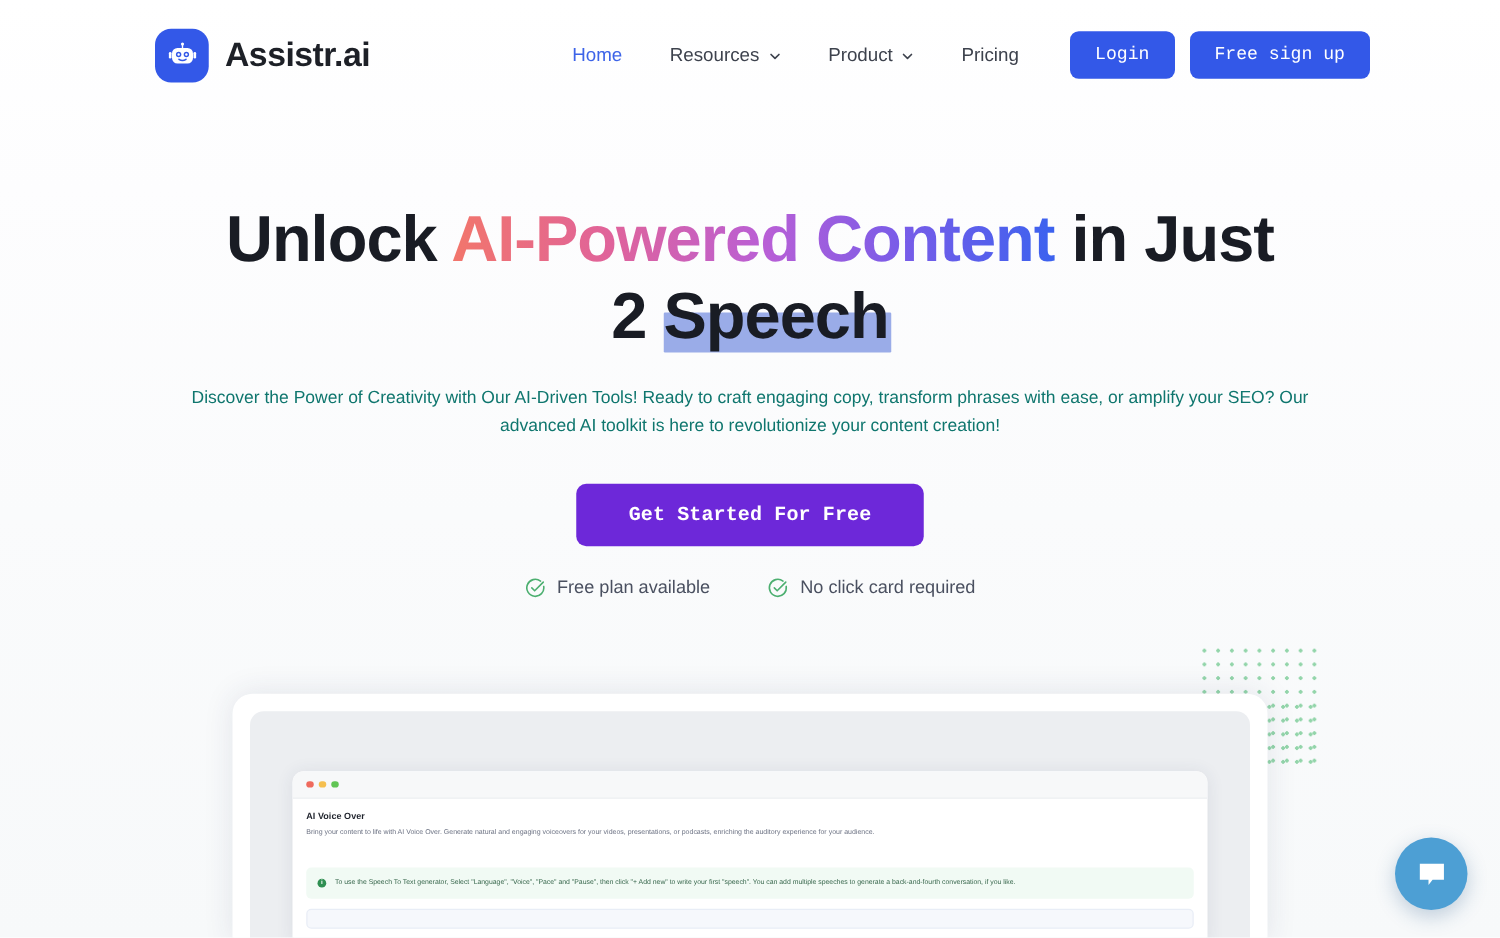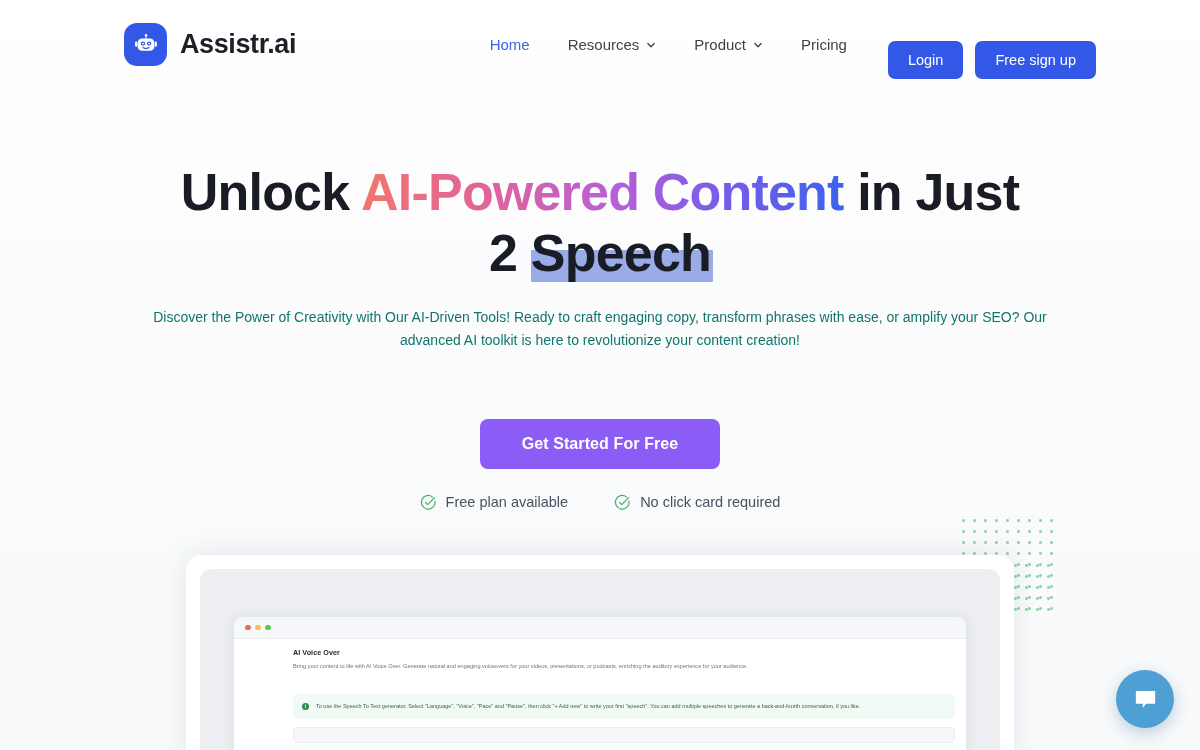--- a/index.html
+++ b/index.html
@@ -85,24 +85,23 @@
 
   .nav-actions {
     display: flex;
     align-items: center;
     gap: 12px;
     margin-left: 22px;
   }
 
   .btn {
     border: none;
-    font-family: Liberation Sans, sans-serif;
+    font-family: Liberation Mono, monospace;
     cursor: pointer;
     white-space: nowrap;
-    margin-top: 32px;
   }
 
   .btn-nav {
     background: #3358e8;
     color: #fff;
     font-size: 14.5px;
     padding: 11px 20px;
     border-radius: 7px;
   }
 
@@ -153,21 +152,21 @@
     margin: 22px auto 4px;
     max-width: 920px;
     font-size: 14px;
     line-height: 1.65;
     color: #0f766e;
   }
 
   .hero-cta-wrap { margin-top: 35px; }
 
   .btn-cta {
-    background: #8b5cf6;
+    background: #6d28d9;
     color: #fff;
     font-size: 16px;
     font-weight: 700;
     padding: 16px 42px;
     border-radius: 8px;
     letter-spacing: 0.1px;
   }
 
   .hero-badges {
     margin-top: 25px;
@@ -241,21 +240,21 @@
     display: flex;
     align-items: center;
     gap: 4.5px;
     padding: 0 11px;
   }
   .tl-dot { width: 5.5px; height: 5.5px; border-radius: 50%; flex: none; }
   .tl-red { background: #ef6a5d; }
   .tl-yel { background: #f5bf4f; }
   .tl-grn { background: #61c554; }
 
-  .app-body { padding: 9px 11px 0 11px; margin-left: 48px; }
+  .app-body { padding: 9px 11px 0 11px; }
 
   .app-heading {
     font-size: 7.2px;
     font-weight: 700;
     color: #1f232c;
     letter-spacing: 0.05px;
   }
 
   .app-desc {
     margin-top: 5px;

